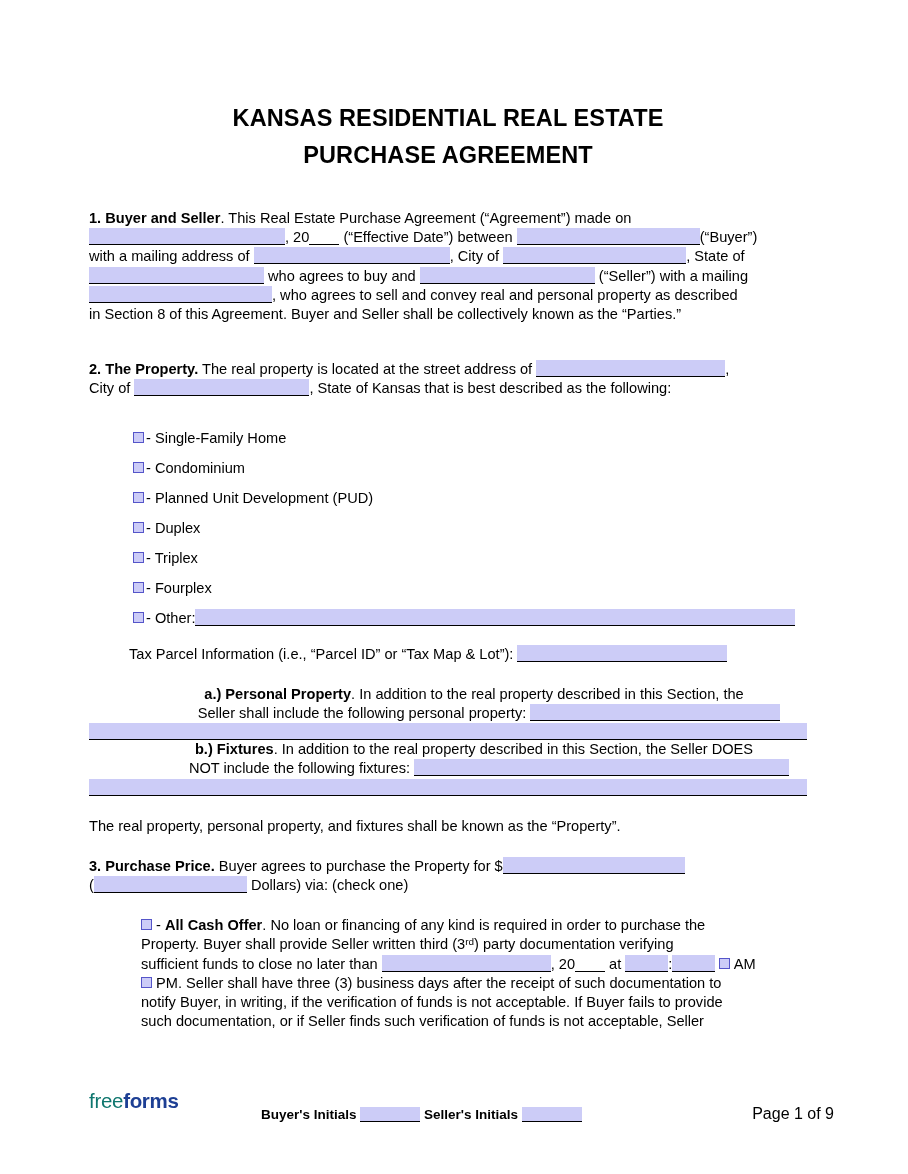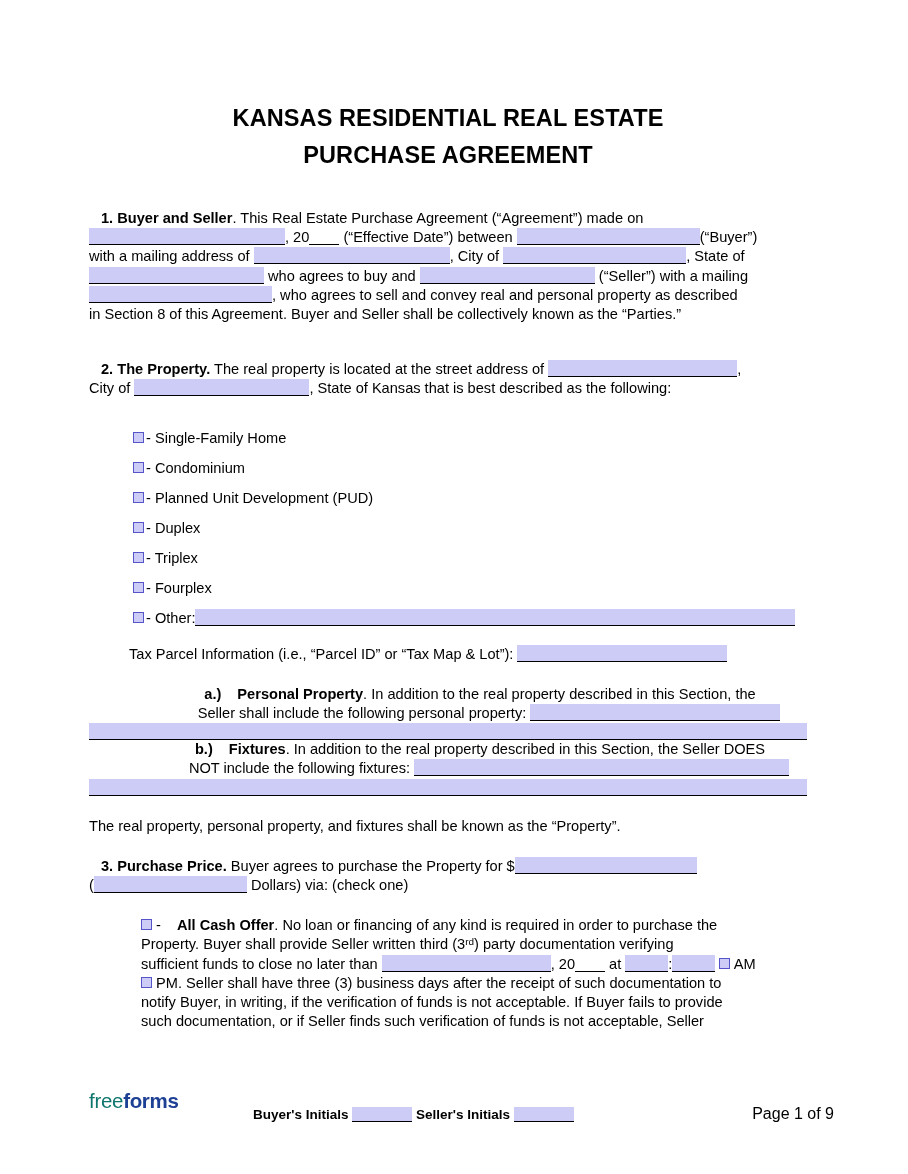--- a/index.html
+++ b/index.html
@@ -37,21 +37,21 @@
     margin: 0;
   }
   .title-wrap { margin-top: 100px; }
   .title-line2 { margin-top: 1px; }
 
   
   .para {
     margin: 0;
     text-align: left;
   }
-  .sec-head { font-weight: bold; margin-left: 12px; }
+  .sec-head { font-weight: bold; }
   .gap-lg { height: 36px; }
   .gap-md { height: 21px; }
   .gap-sm { height: 12px; }
 
   
   .blank {
     display: inline-block;
     background: #ccccf7;
     border-bottom: 1.6px solid #000000;
     height: 16px;
@@ -137,21 +137,21 @@
     left: 89px;
     top: 5px;
     font-size: 20.5px;
     font-weight: bold;
     letter-spacing: -0.3px;
   }
   .logo .free { color: #0f766e; font-weight: normal; }
   .logo .forms { color: #1d3f94; font-weight: bold; }
   .initials {
     position: absolute;
-    left: 253px;
+    left: 261px;
     top: 19px;
     font-weight: bold;
     font-size: 13.5px;
     white-space: nowrap;
   }
   .initials .blank { vertical-align: -3px; height: 14px; }
   .pagenum {
     position: absolute;
     right: 74px;
     top: 18px;

